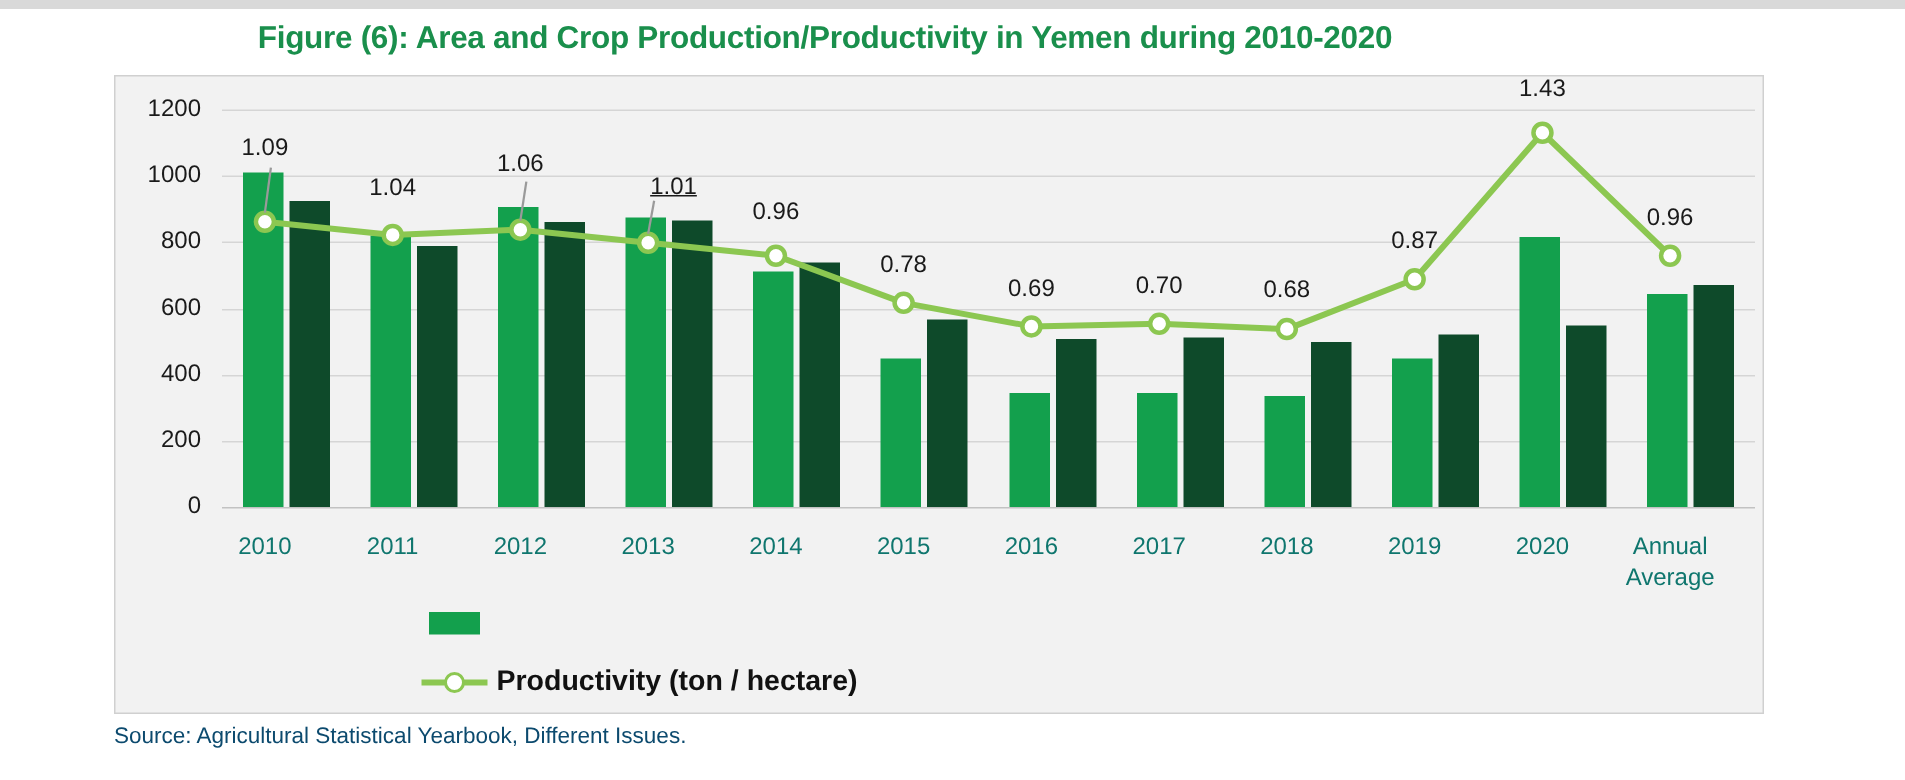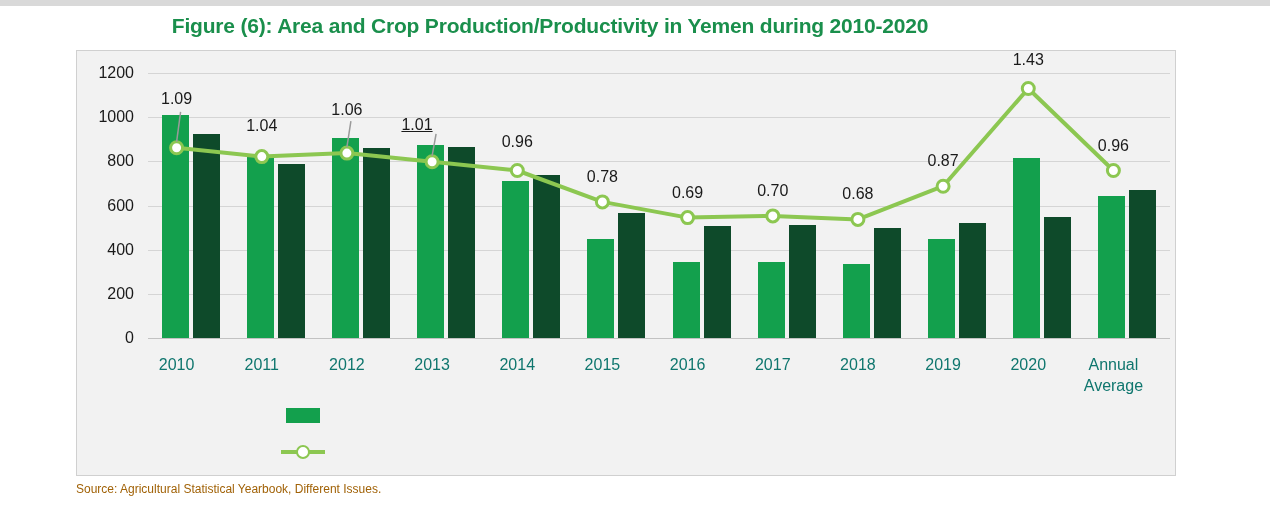--- a/index.html
+++ b/index.html
@@ -131,21 +131,21 @@
     width: 44px; height: 4px; background: #8CC751;
   }
   .swatch.line::after {
     content: ""; position: absolute; left: 15px; top: 1px;
     width: 10px; height: 10px; border-radius: 50%;
     background: #ffffff; border: 2.5px solid #8CC751;
   }
   .source {
     position: absolute;
     left: 76px; top: 482px;
-    font-size: 12px; color: #a16207;
+    font-size: 15px; color: #0c4a6e;
     white-space: nowrap;
   }
 </style>
 </head>
 <body>
 
 <div id="page">
 
   <div class="top-strip"></div>
 
@@ -240,21 +240,21 @@
       <circle cx="965.4" cy="120.5" r="6" fill="#ffffff" stroke="#8CC751" stroke-width="3"></circle>
       <line x1="28.6" y1="91.8" x2="32.6" y2="61.8" stroke="#9a9a9a" stroke-width="1.5"></line>
       <line x1="198.9" y1="97.1" x2="202.9" y2="71.1" stroke="#9a9a9a" stroke-width="1.5"></line>
       <line x1="284.1" y1="105.8" x2="288.1" y2="83.8" stroke="#9a9a9a" stroke-width="1.5"></line>
     </svg>
 
   <div class="lineoverlay" id="dlabels">
       <div class="dlabel" style="left: 28.5833px; top: 39.8404px;">1.09</div>
       <div class="dlabel" style="left: 113.75px; top: 66.5633px;">1.04</div>
       <div class="dlabel" style="left: 198.917px; top: 51.0742px;">1.06</div>
-      <div class="dlabel" style="left: 269px; top: 65.7971px; text-decoration: underline;">1.01</div>
+      <div class="dlabel" style="left: 301px; top: 65.7971px; text-decoration: underline;">1.01</div>
       <div class="dlabel" style="left: 369.25px; top: 82.52px;">0.96</div>
       <div class="dlabel" style="left: 454.417px; top: 117.922px;">0.78</div>
       <div class="dlabel" style="left: 539.583px; top: 133.624px;">0.69</div>
       <div class="dlabel" style="left: 624.75px; top: 131.879px;">0.70</div>
       <div class="dlabel" style="left: 709.917px; top: 135.368px;">0.68</div>
       <div class="dlabel" style="left: 795.083px; top: 102.221px;">0.87</div>
       <div class="dlabel" style="left: 880.25px; top: 0.524583px;">1.43</div>
       <div class="dlabel" style="left: 965.417px; top: 86.52px;">0.96</div>
     </div>
 
@@ -273,18 +273,19 @@
       <div class="xlabel" style="left: 965.417px;">Annual
 Average</div>
     </div>
 
   <div class="legend" id="legend">
       <div class="legend-item" style="left: 210px; top: 4px;">
         <span class="swatch production"></span>
       </div>
       <div class="legend-item" style="left: 205px; top: 40px;">
         <span class="swatch line"></span>
+        <span>Productivity (ton / hectare)</span>
       </div>
     </div>
 
   <div class="source">Source: Agricultural Statistical Yearbook, Different Issues.</div>
 
 </div>
 
 </body></html>

